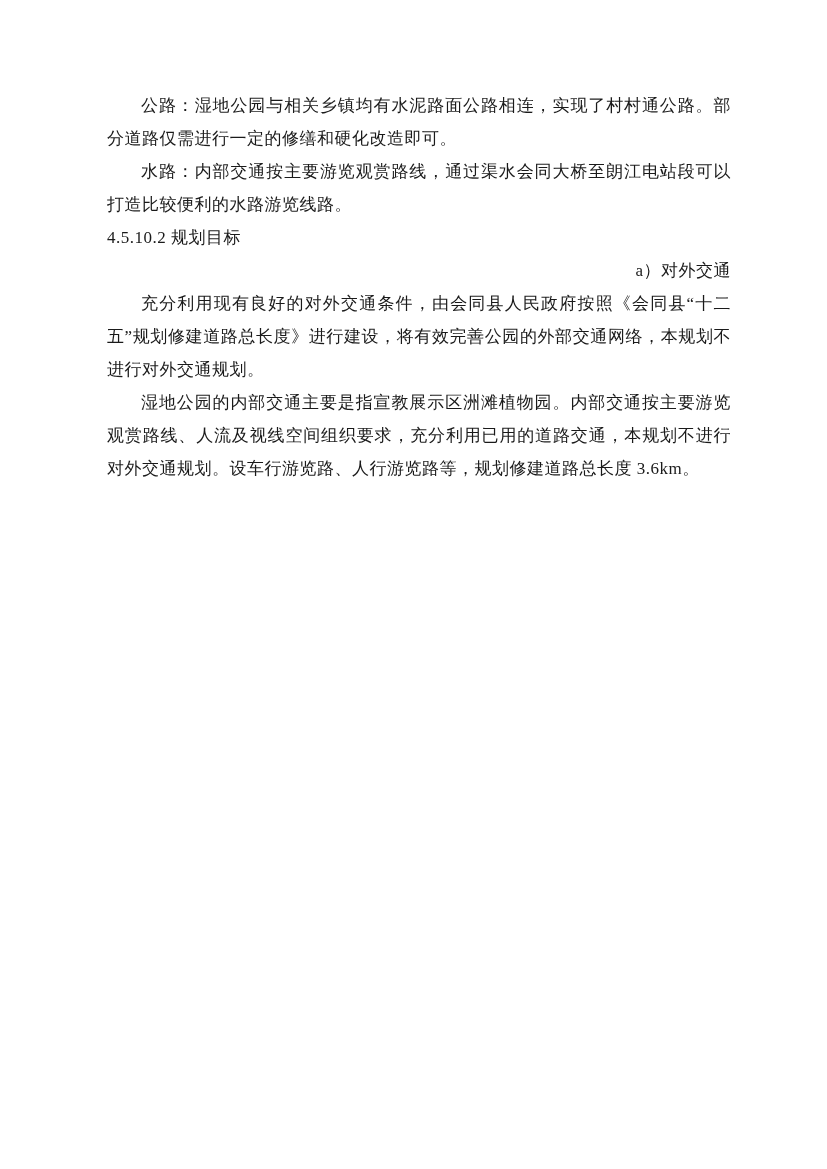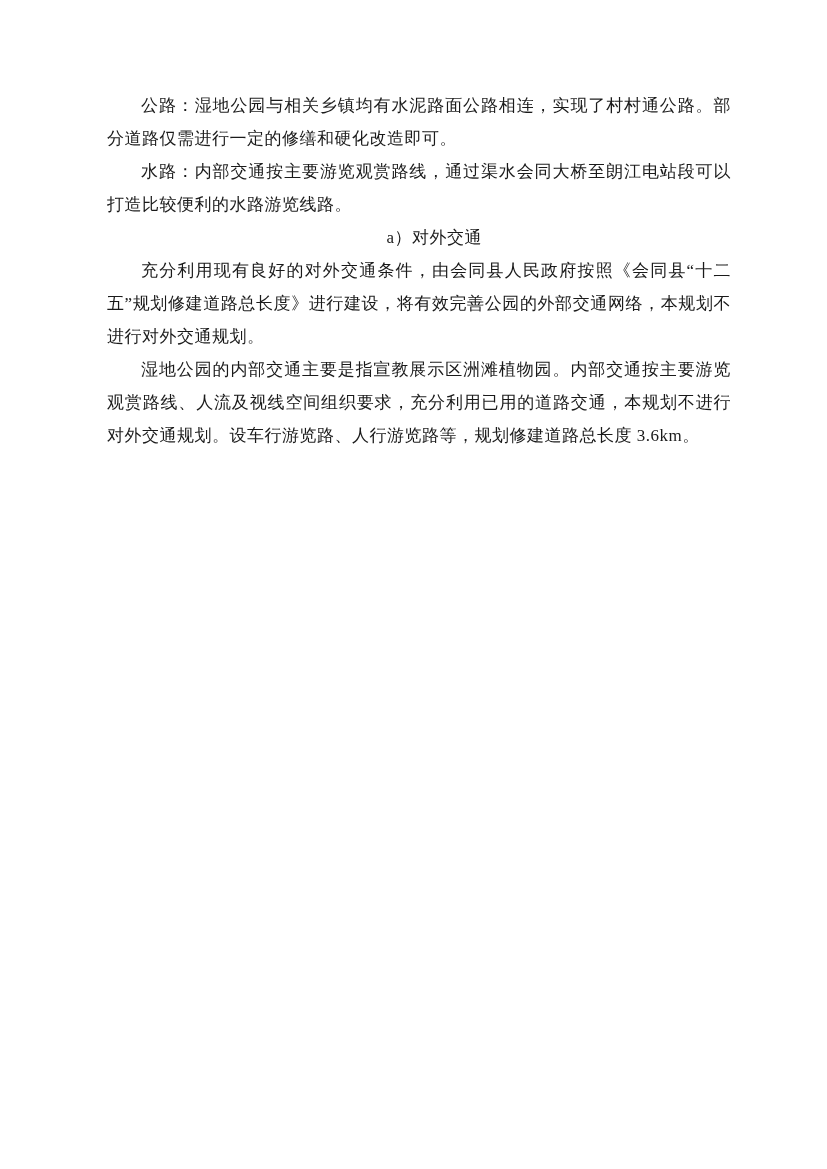--- a/index.html
+++ b/index.html
@@ -34,39 +34,40 @@
   }
   .para.indent {
     text-indent: 2em;
   }
   .para.heading {
     text-indent: 0;
     text-align: left;
   }
   .para.sub {
     text-indent: 1.8em;
-    text-align: center;
+    text-align: right;
   }
   .footer {
     position: absolute;
     left: 0;
     right: 0;
     top: 1088px;
     text-align: left;
     font-size: 13px;
     color: #333333;
     letter-spacing: 1px;
   }
 </style>
 </head>
 <body>
 
 <div class="page">
   <div class="content">
     <p class="para indent">公路：湿地公园与相关乡镇均有水泥路面公路相连，实现了村村通公路。部分道路仅需进行一定的修缮和硬化改造即可。</p>
     <p class="para indent">水路：内部交通按主要游览观赏路线，通过渠水会同大桥至朗江电站段可以打造比较便利的水路游览线路。</p>
+    <p class="para heading">4.5.10.2 规划目标</p>
     <p class="para sub">a）对外交通</p>
     <p class="para indent">充分利用现有良好的对外交通条件，由会同县人民政府按照《会同县“十二五”规划修建道路总长度》进行建设，将有效完善公园的外部交通网络，本规划不进行对外交通规划。</p>
     <p class="para indent">湿地公园的内部交通主要是指宣教展示区洲滩植物园。内部交通按主要游览观赏路线、人流及视线空间组织要求，充分利用已用的道路交通，本规划不进行对外交通规划。设车行游览路、人行游览路等，规划修建道路总长度 3.6km。</p>
   </div>
 
   <div class="footer">57</div>
 </div>
 
 </body></html>

